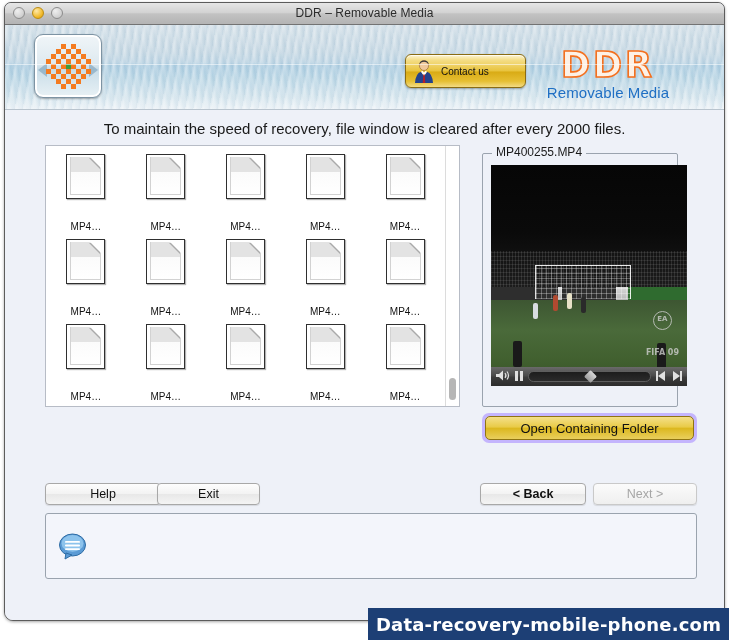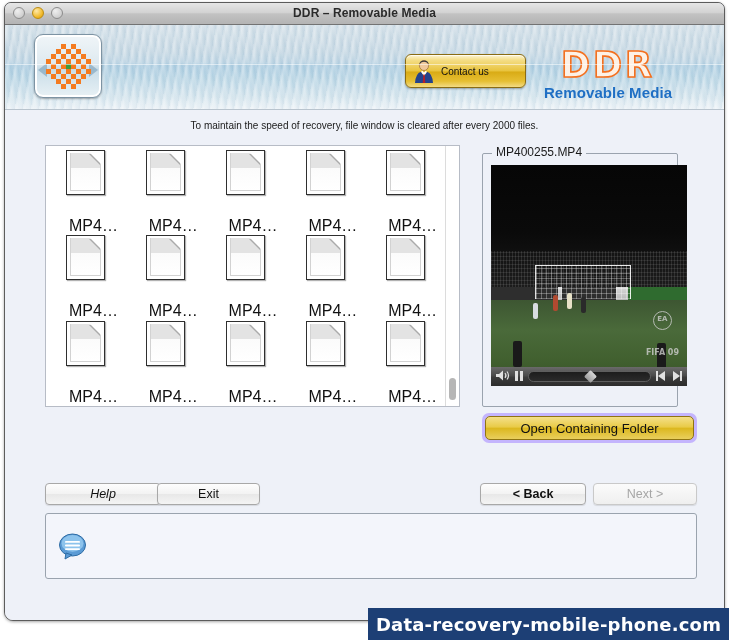--- a/index.html
+++ b/index.html
@@ -37,21 +37,20 @@
     box-shadow: 0 1px 3px rgba(0,0,0,0.35);
   }
 
   
   .titlebar {
     position: relative;
     height: 21px;
     background: linear-gradient(to bottom, #e6e6e6 0%, #d3d3d3 45%, #c2c2c2 52%, #b4b4b4 100%);
     border-bottom: 1px solid #737373;
     border-radius: 6px 6px 0 0;
-    font-weight: bold;
   }
   .traffic {
     position: absolute;
     top: 4px;
     left: 8px;
     display: flex;
     gap: 7px;
   }
   .light {
     width: 12px;
@@ -171,39 +170,39 @@
     font-weight: bold;
     letter-spacing: 3px;
     color: #fdf1e6;
     -webkit-text-stroke: 1.6px #f4701f;
     text-shadow: 0 0 1px #f4701f;
     line-height: 36px;
     font-family: "DejaVu Sans", sans-serif;
   }
   .brand-sub {
     font-size: 15px;
-    font-weight: bold;
+    font-weight: normal;
     color: #1f6fc4;
     margin-top: 1px;
     letter-spacing: 0.1px;
   }
 
   
   .body {
     position: relative;
     height: 513px;
     background: #eef1f8;
   }
 
   .notice {
     position: absolute;
     left: 0; right: 0;
     top: 10px;
     text-align: center;
-    font-size: 10px;
+    font-size: 15px;
     color: #1a1a1a;
   }
 
   
   .files-panel {
     position: absolute;
     left: 40px;
     top: 35px;
     width: 415px;
     height: 262px;
@@ -250,25 +249,24 @@
   .file-icon .fold {
     position: absolute;
     right: 3px;
     top: 2px;
     width: 0; height: 0;
     border-left: 11px solid transparent;
     border-top: 11px solid #ffffff;
     filter: drop-shadow(-1px 1px 0.5px rgba(0,0,0,0.25));
   }
   .file-label {
-    font-size: 16px;
+    font-size: 10px;
     color: #111;
     margin-top: 22px;
     white-space: nowrap;
-    text-align: right;
   }
 
   .vscroll {
     position: absolute;
     right: 0; top: 0;
     width: 13px; bottom: 0;
     background: #ffffff;
     border-left: 1px solid #dcdcdc;
     cursor: pointer;
   }
@@ -454,21 +452,21 @@
     font-size: 12.5px;
     color: #111;
     cursor: pointer;
   }
   .btn.disabled {
     color: #a6a6a6;
     border-color: #c9c9c9;
     background: linear-gradient(to bottom, #fbfbfb 0%, #f5f5f5 50%, #efefef 100%);
     cursor: default;
   }
-  .btn-help { left: 40px;  top: 373px; width: 116px; font-style: italic; }
+  .btn-help { left: 40px;  top: 373px; width: 116px; }
   .btn-exit { left: 152px; top: 373px; width: 103px; }
   .btn-back { left: 475px; top: 373px; width: 106px; font-weight: bold; }
   .btn-next { left: 588px; top: 373px; width: 104px; }
 
   
   .status {
     position: absolute;
     left: 40px;
     top: 403px;
     width: 652px;

